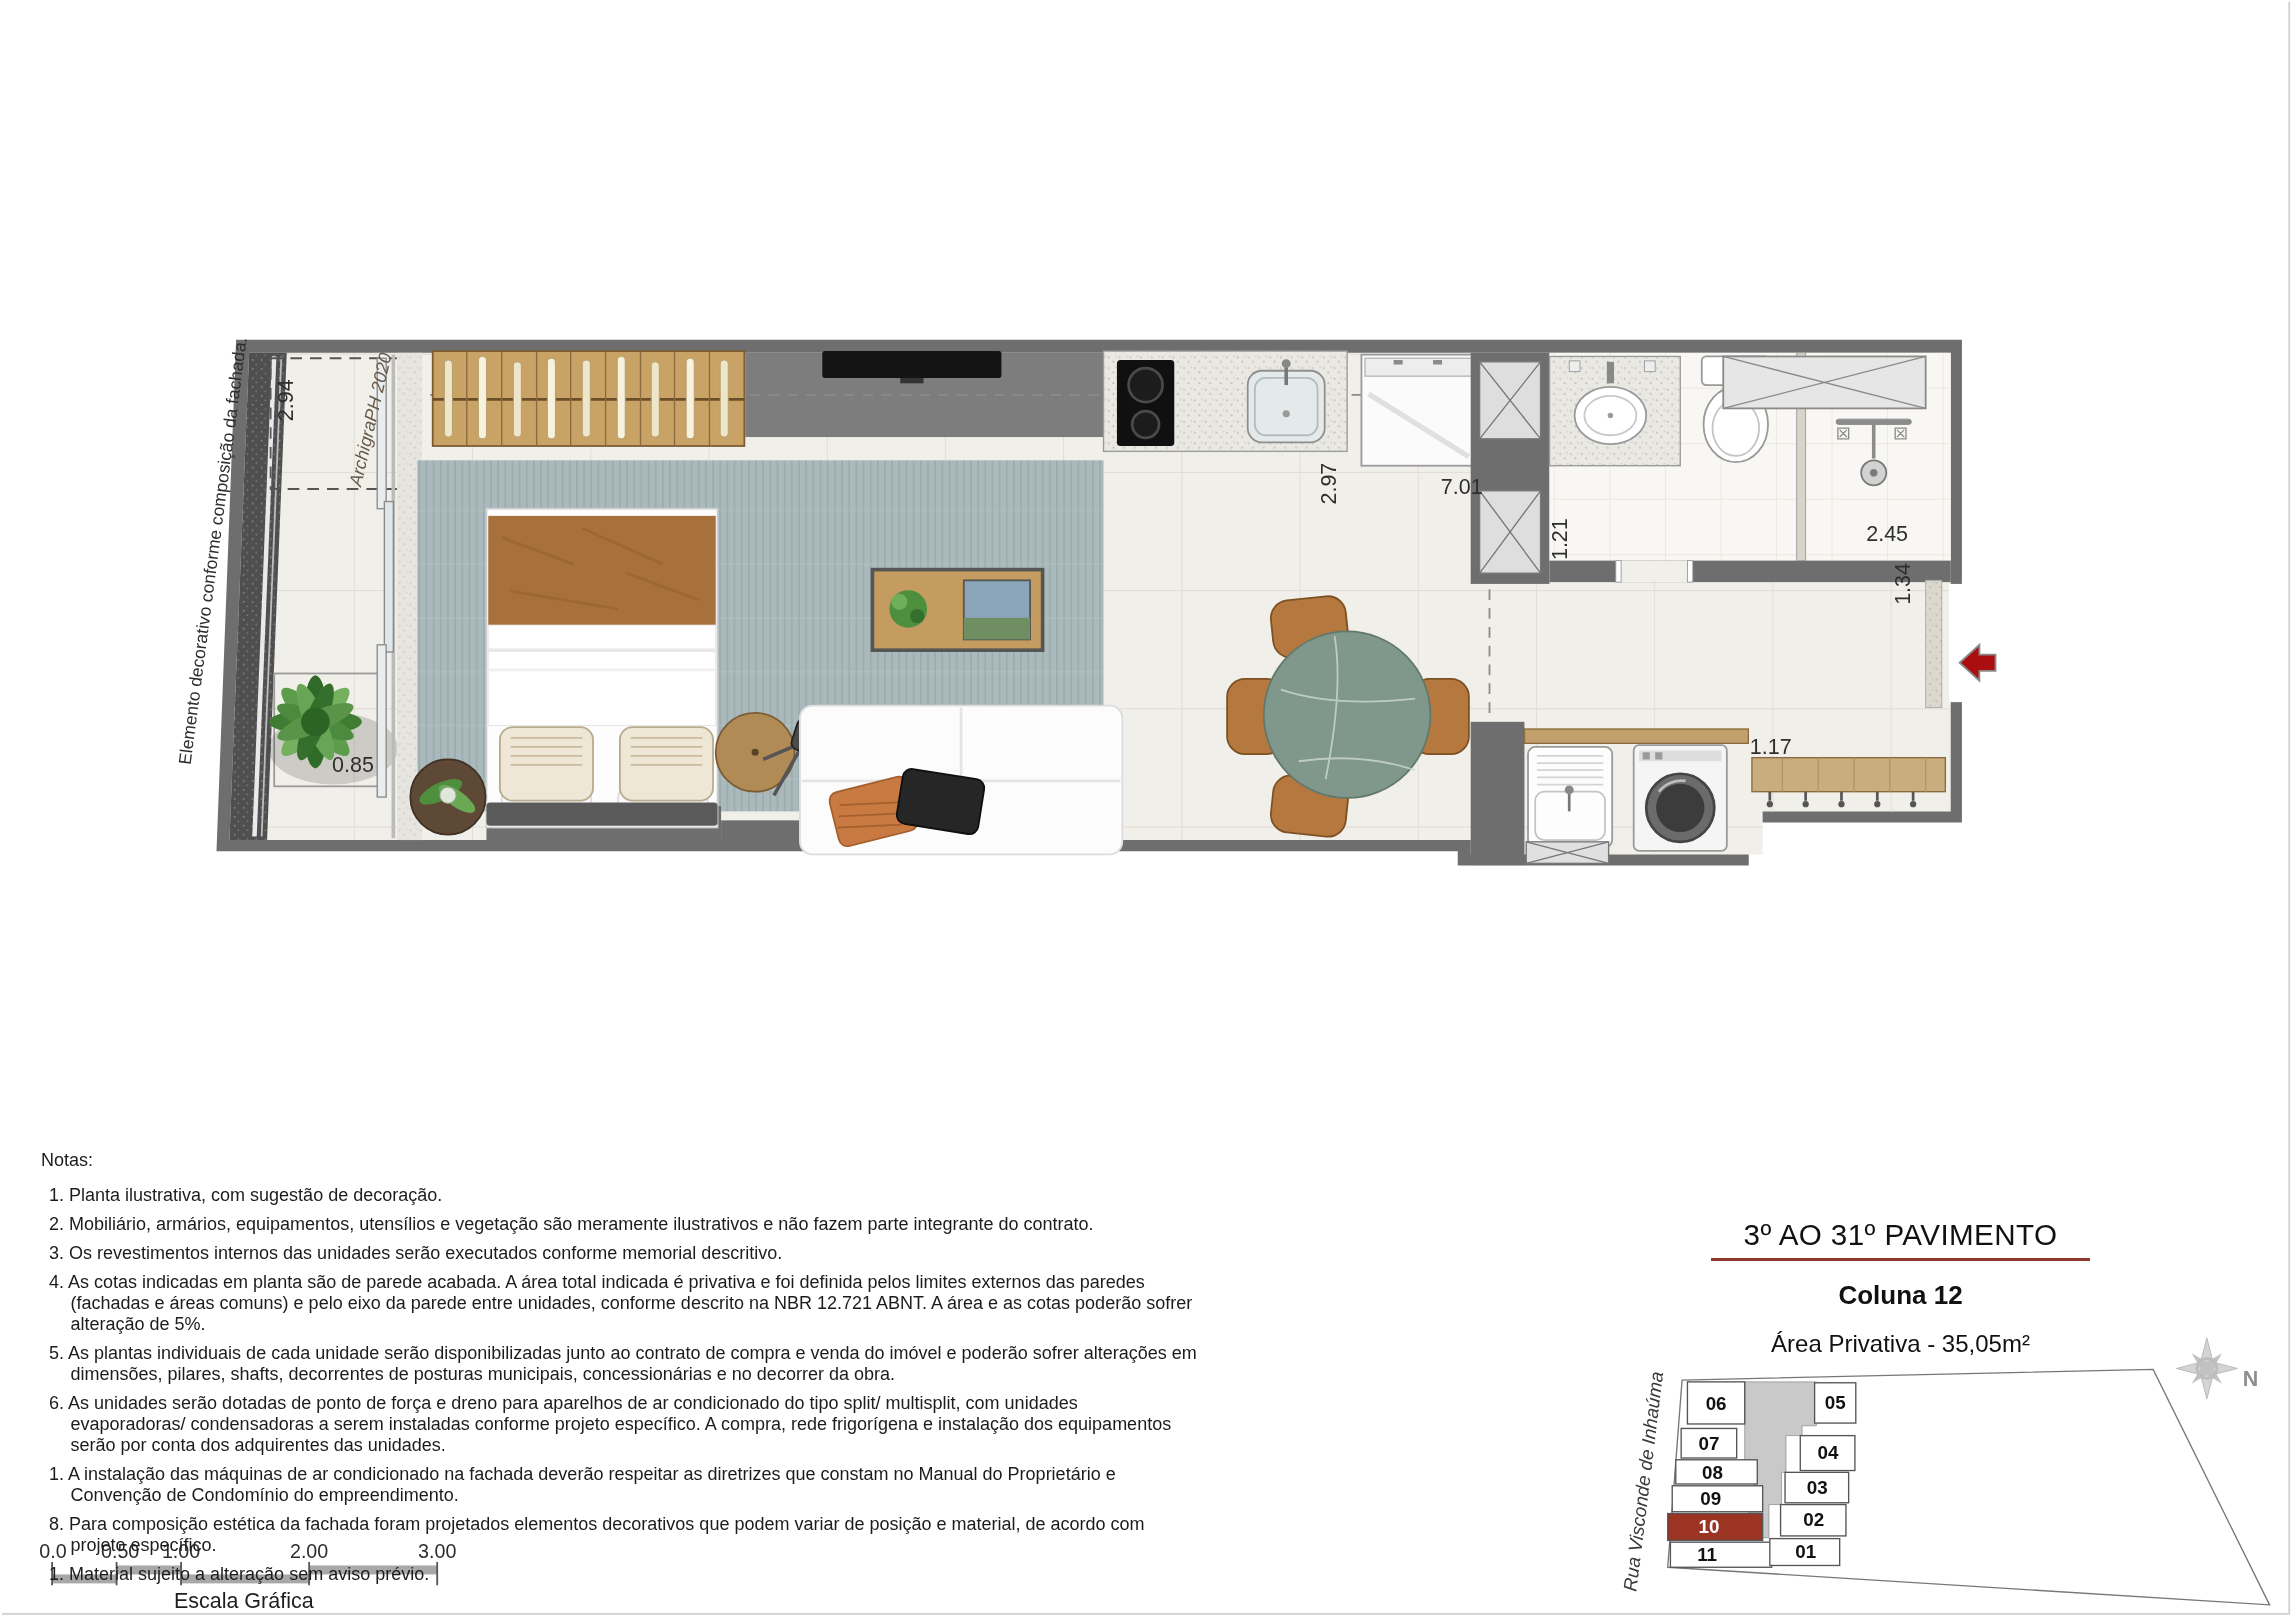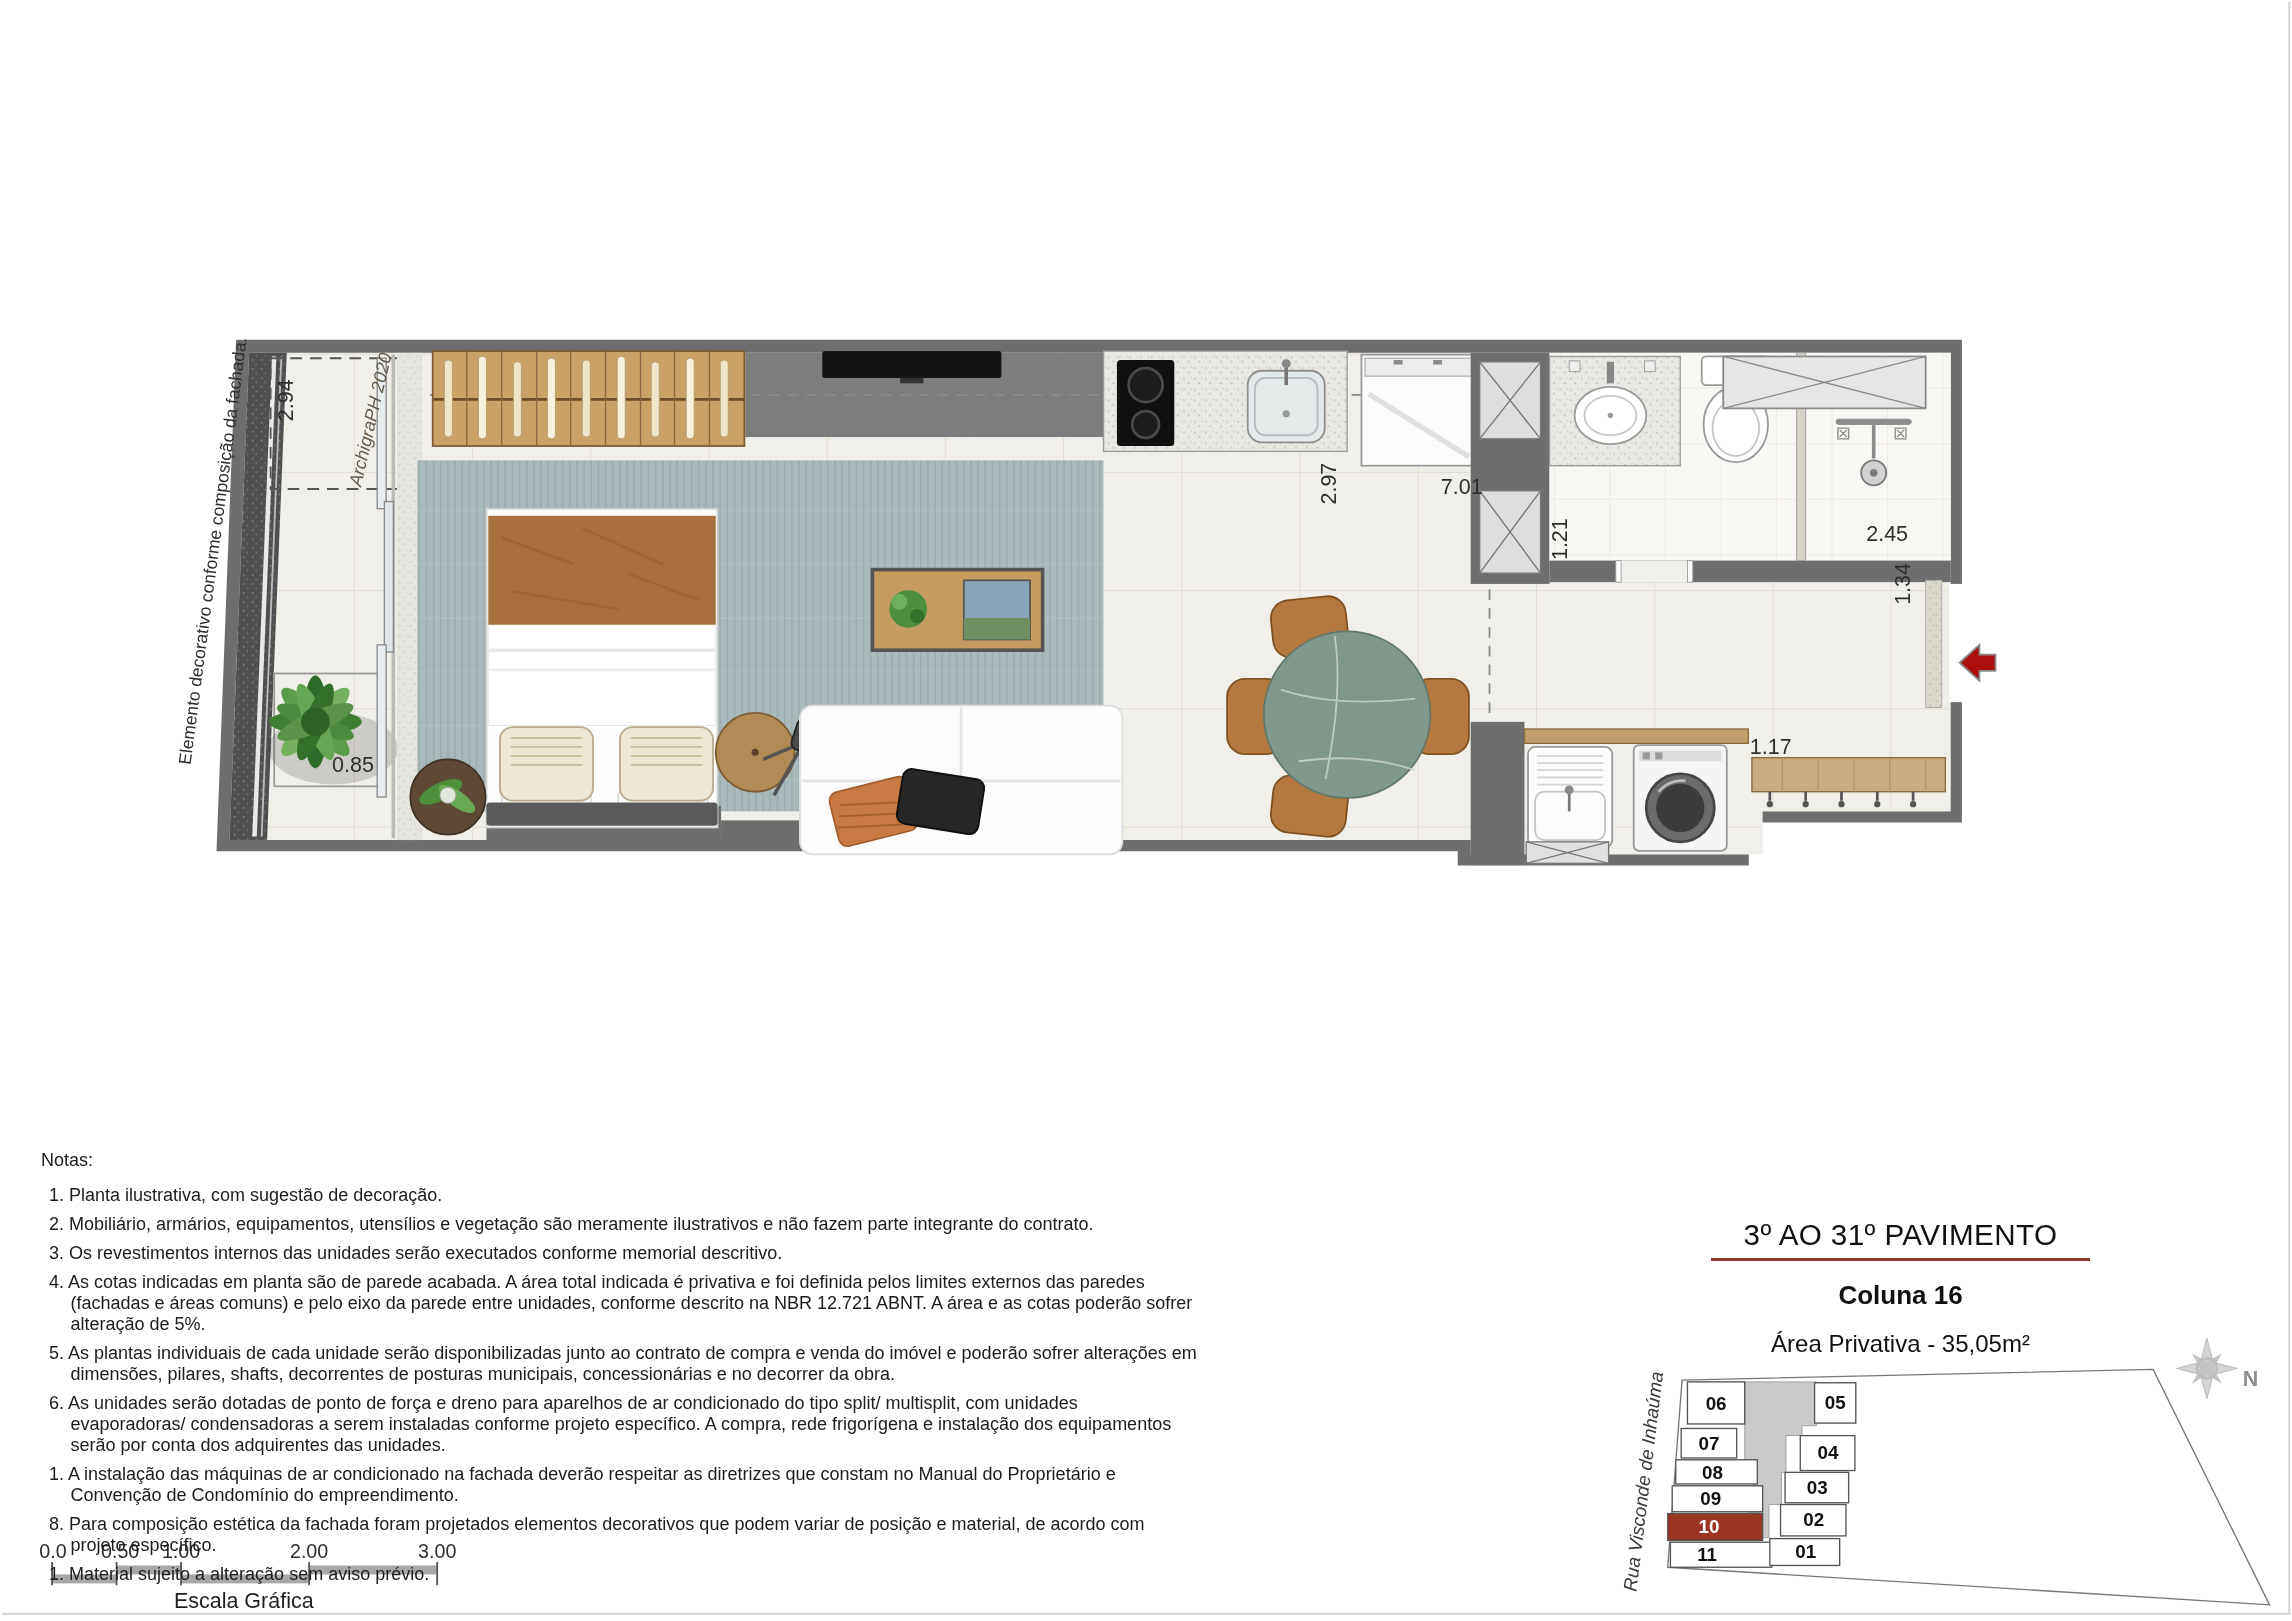--- a/index.html
+++ b/index.html
@@ -398,18 +398,18 @@
   <p class="note">5. As plantas individuais de cada unidade serão disponibilizadas  junto ao contrato de compra e venda do imóvel e poderão sofrer alterações em dimensões, pilares, shafts, decorrentes de posturas municipais, concessionárias e no decorrer da obra.</p>
   <p class="note">6. As unidades serão dotadas de ponto de força e dreno para aparelhos de ar condicionado do tipo split/ multisplit, com unidades  evaporadoras/ condensadoras a serem instaladas conforme projeto específico. A compra, rede frigorígena e instalação dos equipamentos serão por conta dos adquirentes das unidades.</p>
   <p class="note">1. A instalação das máquinas de ar condicionado na fachada deverão respeitar as diretrizes que constam no Manual do Proprietário e Convenção de Condomínio do empreendimento.</p>
   <p class="note">8. Para composição estética da fachada foram projetados elementos decorativos que podem variar de posição e material, de acordo com projeto específico.</p>
   <p class="note">1. Material sujeito a alteração sem aviso prévio.</p>
 </div>
 
 <div id="info">
   <div class="title">3º AO 31º PAVIMENTO</div>
   <div class="rule"></div>
-  <div class="subtitle">Coluna 16</div>
+  <div class="subtitle">Coluna 12</div>
   <div class="area">Área Privativa - 35,05m²</div>
 </div>
 
 </div>
 
 
 </body></html>

